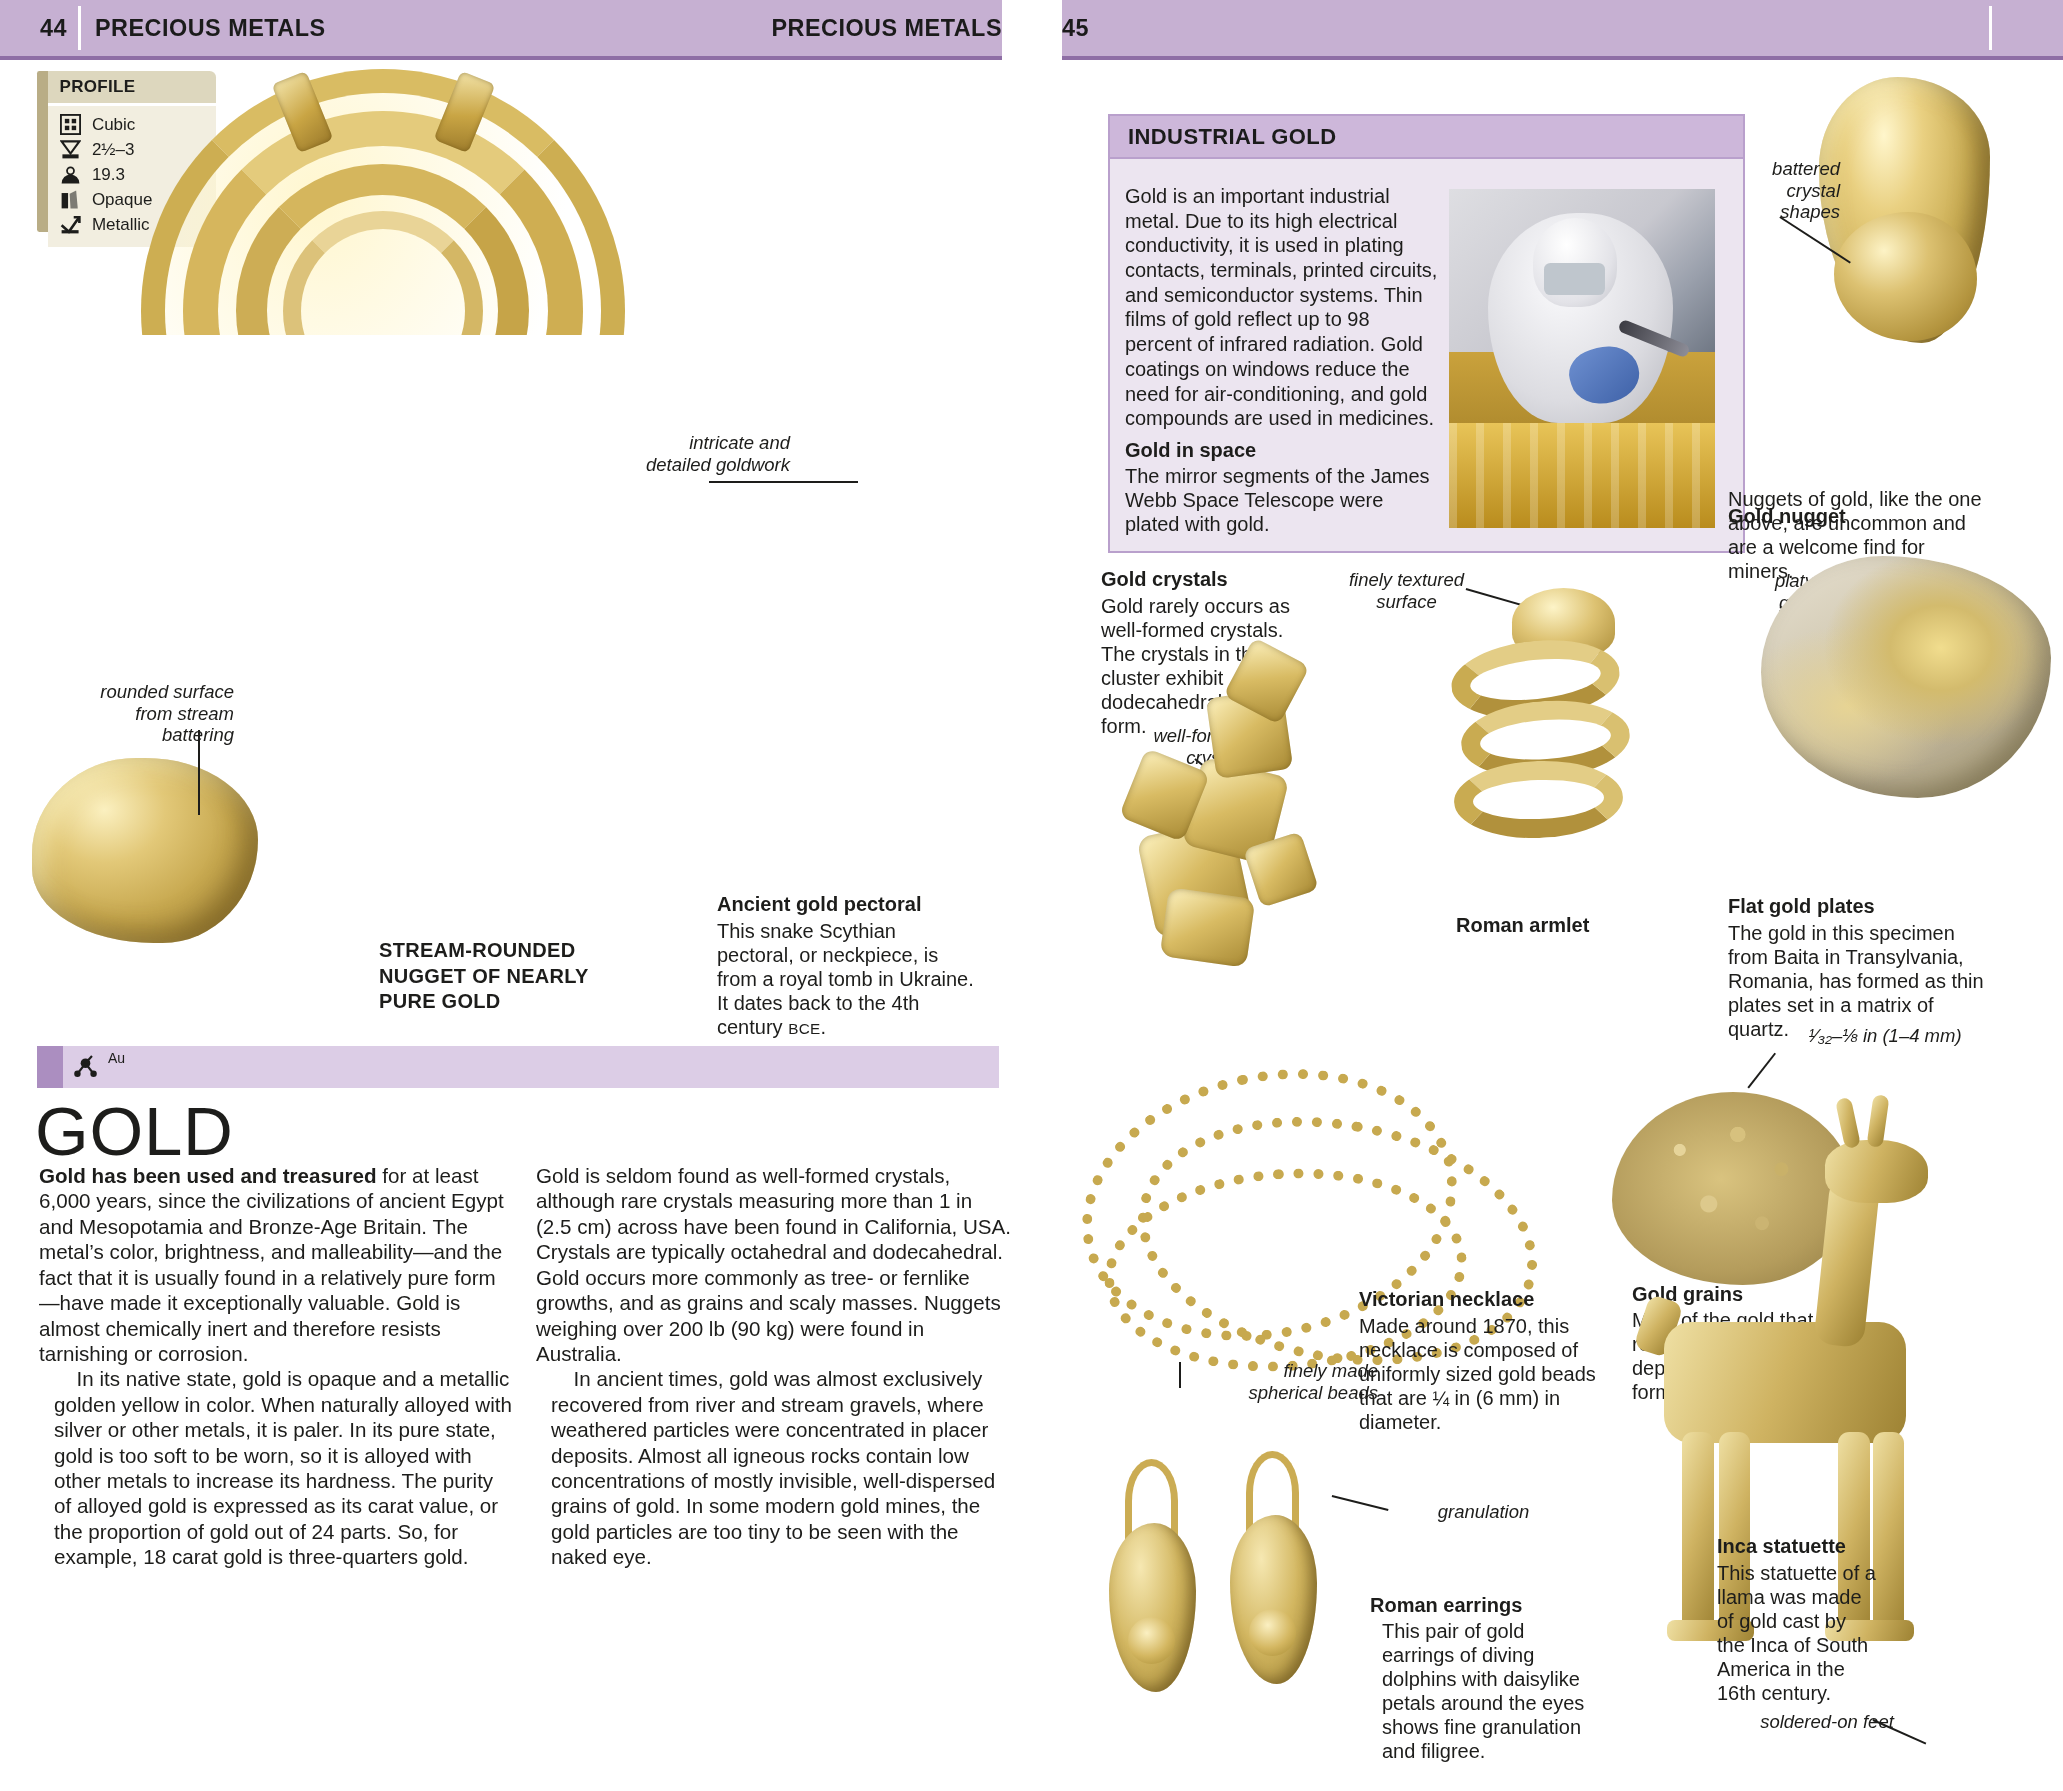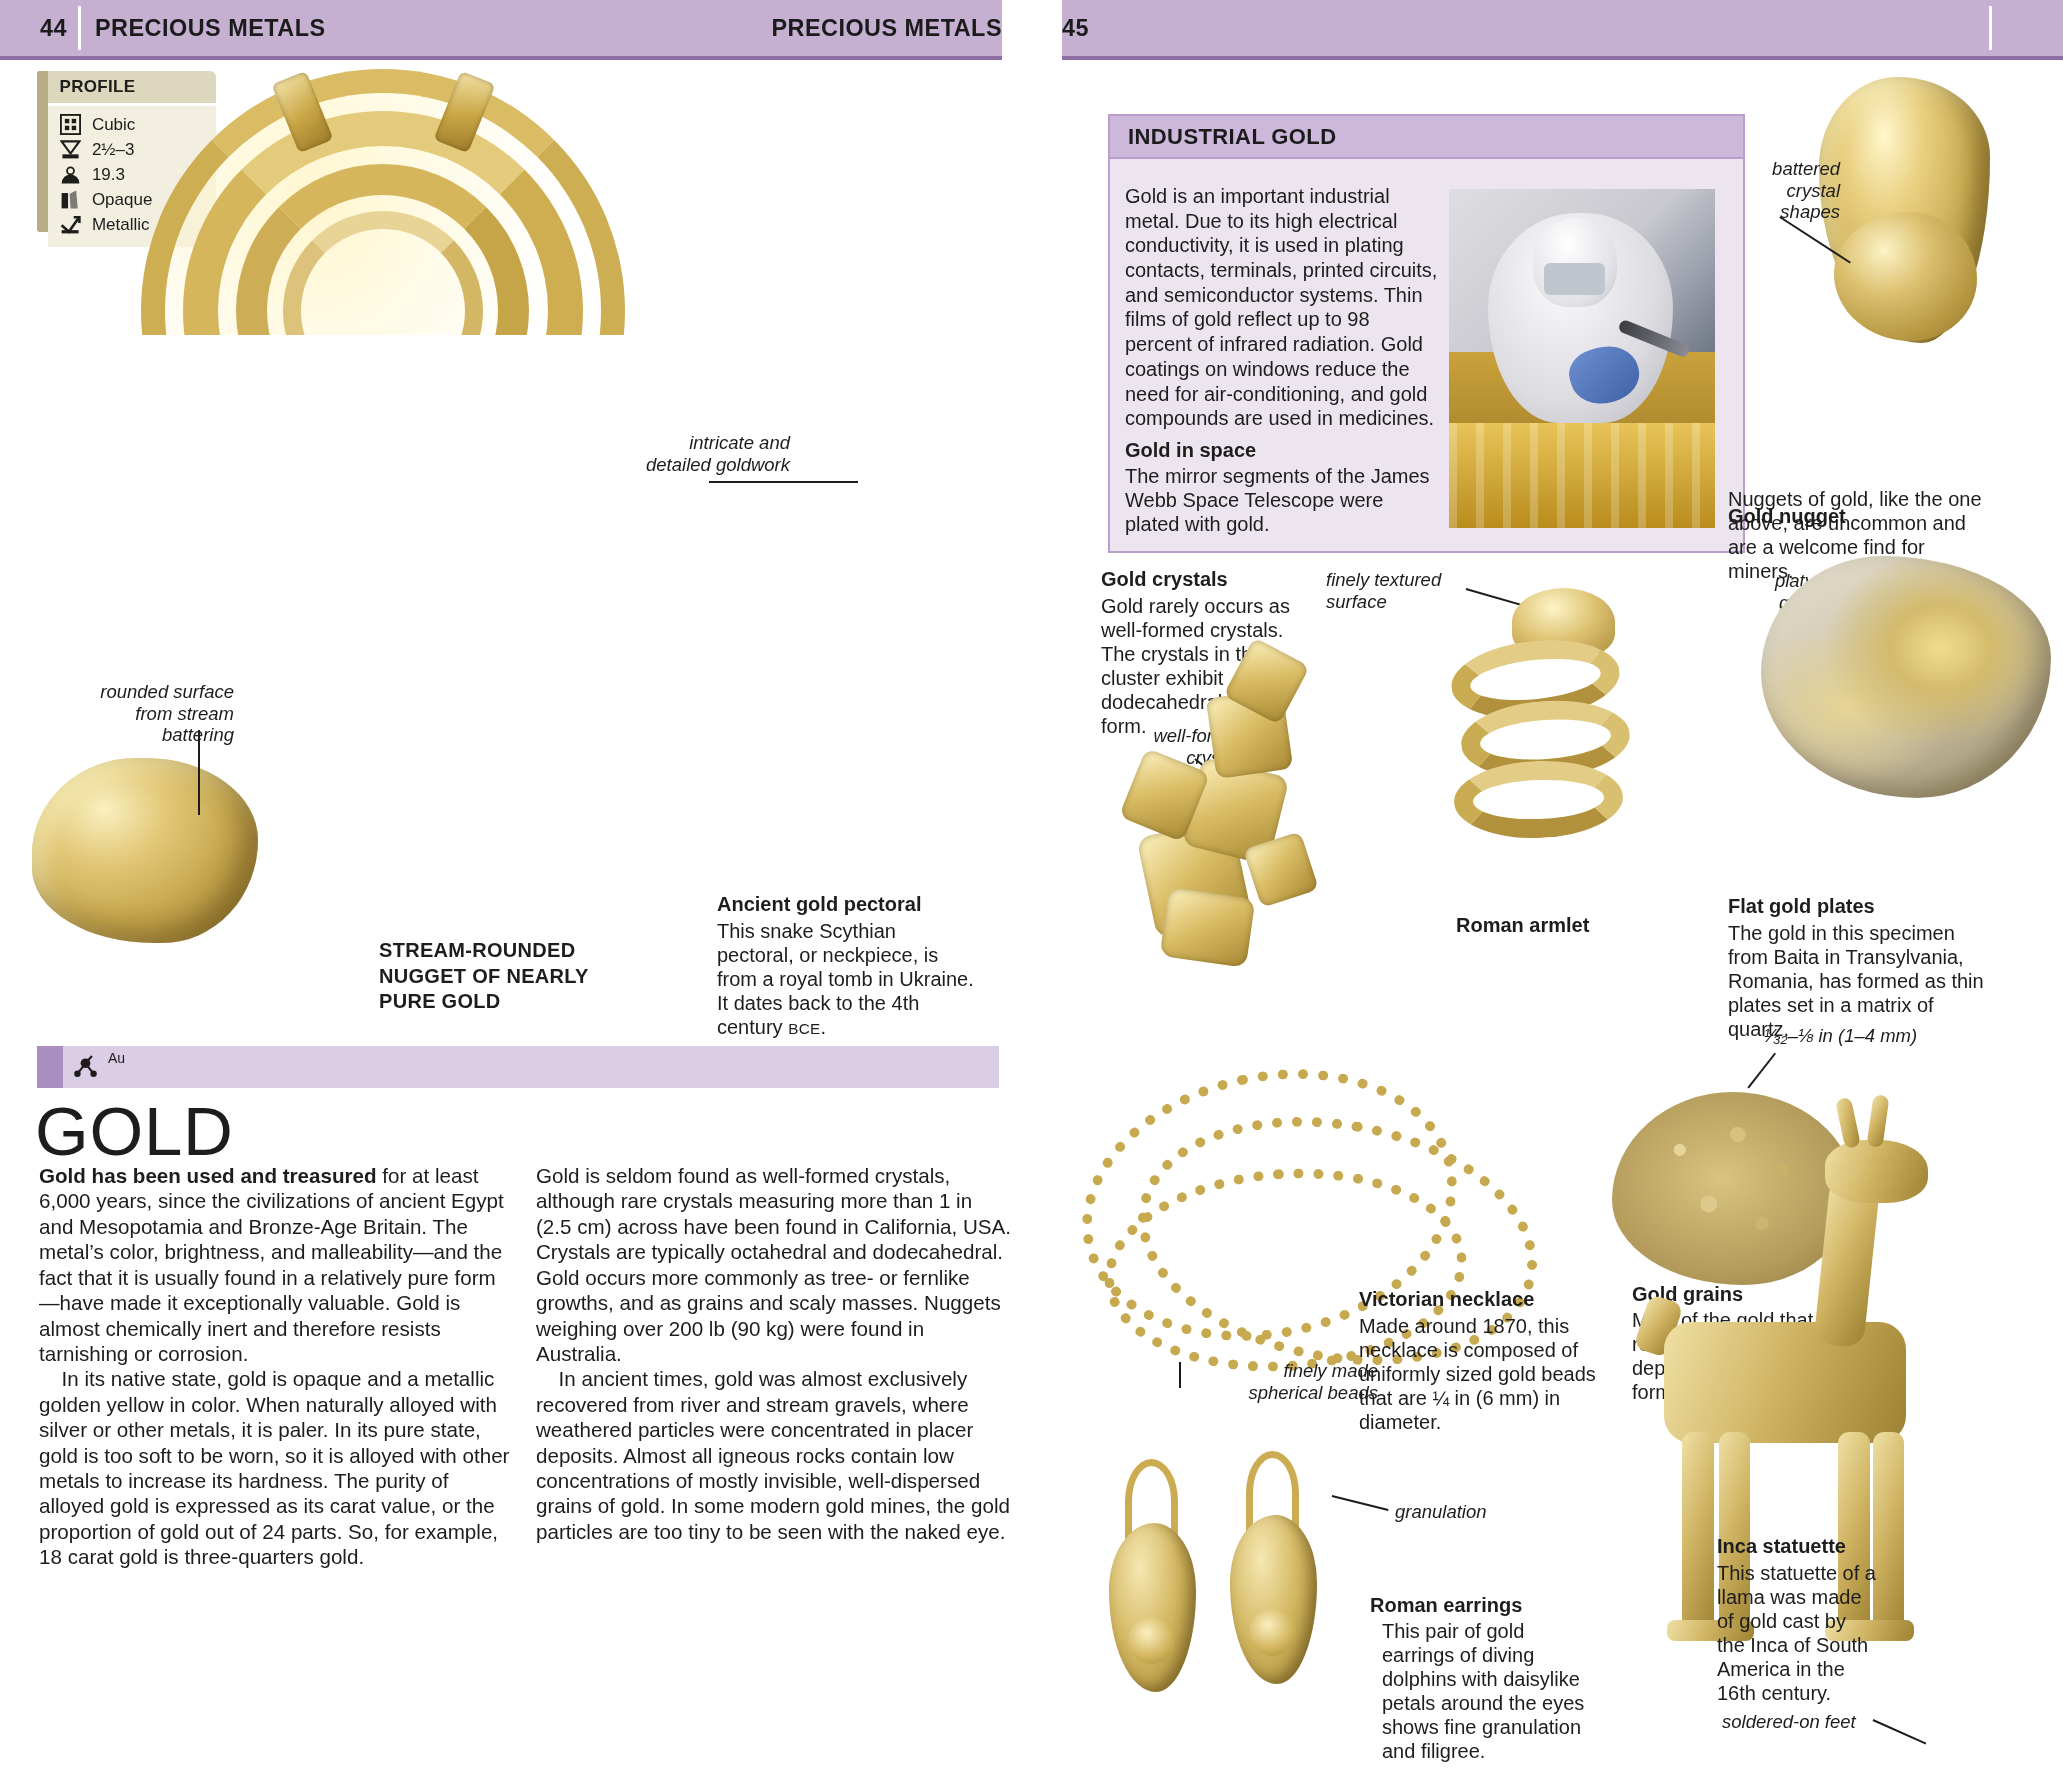--- a/index.html
+++ b/index.html
@@ -283,20 +283,21 @@
   
   .cap { position: absolute; color: #1d1d1b; }
   .cap-h { font-weight: bold; font-size: 20px; line-height: 1.15; }
   .cap-b { font-size: 20px; line-height: 1.205; }
   .cap-allcaps {
     font-weight: bold; font-size: 20px; line-height: 1.28; letter-spacing: 0.3px;
   }
   .lbl {
     position: absolute; font-style: italic; font-size: 18.5px; line-height: 1.17;
     color: #1d1d1b;
+    text-align: center;
   }
   .lbl.r { text-align: right; }
   .leader { position: absolute; background: #1d1d1b; }
 
   
   #au-band {
     position: absolute; left: 37px; top: 1046px; width: 962px; height: 42px;
     background: #dccde6;
   }
   #au-tab {
@@ -312,21 +313,21 @@
   #gold-title {
     position: absolute; left: 35px; top: 1092px;
     font-size: 69px; font-weight: 400; letter-spacing: 0.8px; color: #1d1d1b;
   }
   .col {
     position: absolute; font-size: 20.6px; line-height: 1.235; color: #1d1d1b;
   }
   #col-1 { left: 39px;  top: 1163px; width: 476px; }
   #col-2 { left: 536px; top: 1163px; width: 476px; }
   .col p { margin: 0; }
-  .col p + p { text-indent: 22.6px; }
+  .col p + p { text-indent: 22.6px; margin-left: 15px; }
   .col b { font-weight: bold; }
 </style>
 </head>
 <body>
 
 <div id="page">
 
   <div class="head-band head-left"></div>
   <div class="head-rule rule-left"></div>
   <div class="head-sep sep-left"></div>

